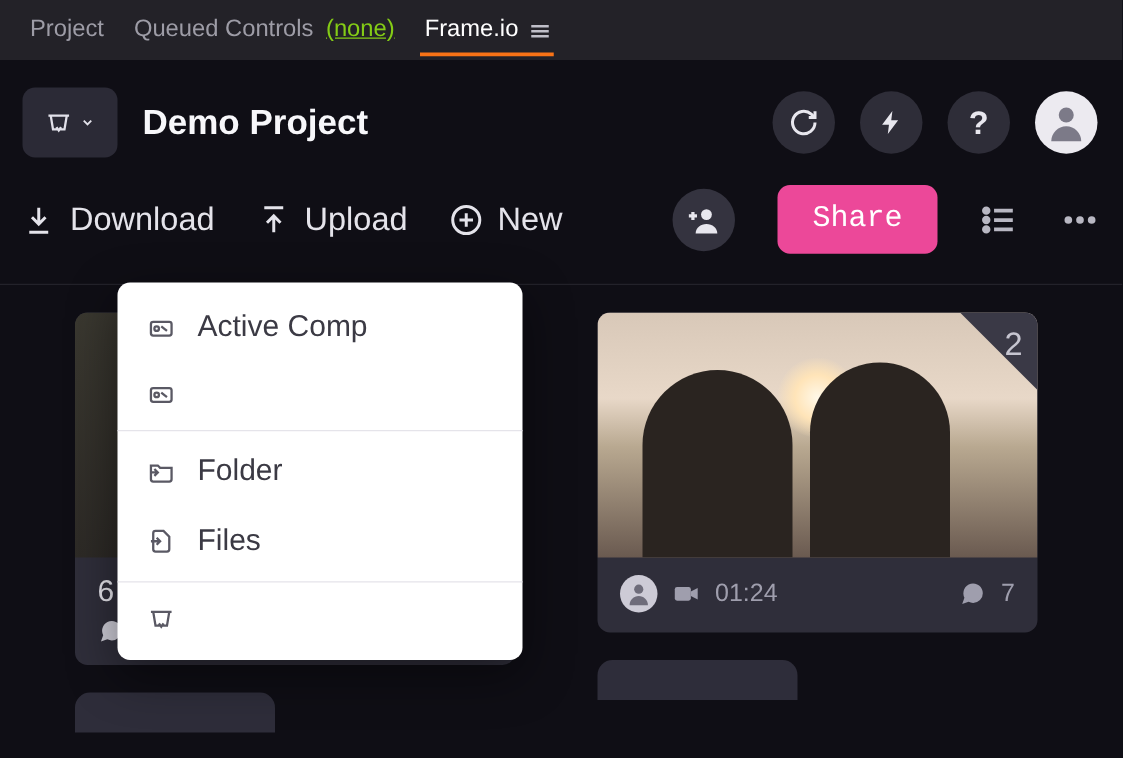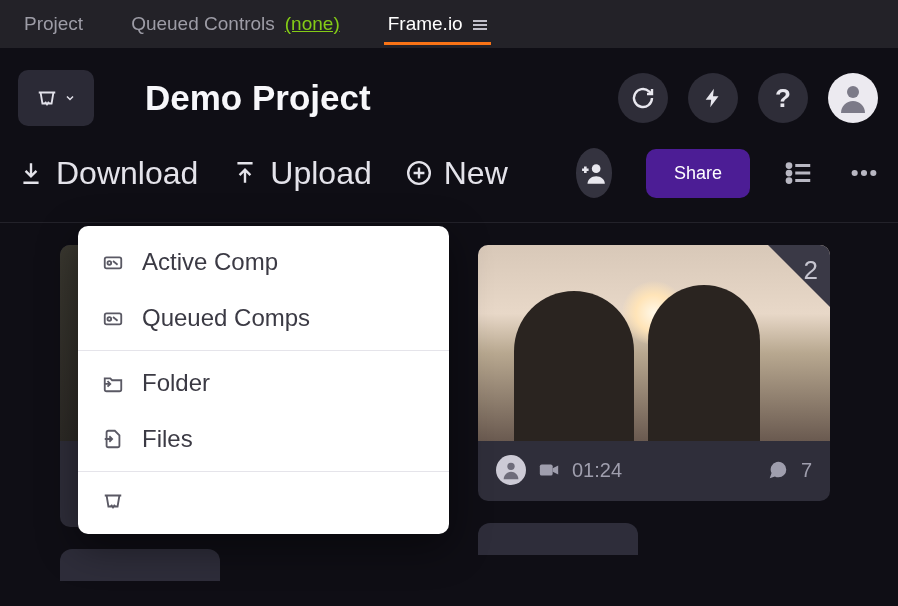--- a/index.html
+++ b/index.html
@@ -13,21 +13,21 @@
     position: relative;
   }
 
   
   .tabbar {
     height: 48px;
     background: #232228;
     display: flex;
     align-items: center;
     padding: 0 20px;
-    gap: 40px;
+    gap: 16px;
   }
   .tab {
     font-size: 19px;
     color: #9d9ca6;
     padding: 10px 4px;
     display: flex;
     align-items: center;
     gap: 10px;
     cursor: pointer;
   }
@@ -58,25 +58,24 @@
     height: 56px;
     background: #2b2a36;
     border-radius: 10px;
     display: flex;
     align-items: center;
     justify-content: center;
     gap: 6px;
     cursor: pointer;
   }
   .project-title {
-    font-size: 35px;
+    font-size: 28px;
     font-weight: 600;
     color: #f7f7fa;
     flex: 1;
-    margin-left: 31px;
   }
   .circle-btn {
     width: 50px; height: 50px;
     border-radius: 50%;
     background: #2e2d38;
     display: flex; align-items: center; justify-content: center;
     font-size: 22px; color: #e8e7ee;
     cursor: pointer;
   }
   .avatar-btn {
@@ -91,40 +90,41 @@
     display: flex;
     align-items: center;
     padding: 0 18px 24px 18px;
     gap: 34px;
     border-bottom: 1px solid #23222a;
   }
   .tool-item {
     display: flex;
     align-items: center;
     gap: 12px;
-    font-size: 32px;
+    font-size: 26px;
     color: #e4e3ea;
     cursor: pointer;
   }
   .toolbar-spacer { flex: 1; }
   .adduser-btn {
     width: 50px; height: 50px; border-radius: 50%;
     background: #34333f;
     display:flex; align-items:center; justify-content:center;
     cursor:pointer;
     color:#e8e7ee;
   }
   .share-btn {
-    background: #4c1d95;
+    background: #ec4899;
     color: #fff;
-    font-size: 18px;
+    font-size: 24px;
     font-weight: 500;
     padding: 14px 28px;
     border-radius: 10px;
     cursor: pointer;
+    font-family: Liberation Mono, monospace;
   }
   .list-icon, .more-icon {
     color: #b8b7c2;
     cursor: pointer;
   }
 
   
   .content {
     position: relative;
     padding: 22px 60px;
@@ -192,22 +192,22 @@
     width: 160px; height: 32px;
     background: #2e2d3a;
     border-radius: 12px 12px 0 0;
     margin-top: 22px;
   }
 
   
   .dropdown {
     position: absolute;
     top: 226px;
-    left: 78px;
-    width: 371px;
+    left: 94px;
+    width: 324px;
     background: #fff;
     border-radius: 10px;
     box-shadow: 0 12px 40px rgba(0,0,0,0.45);
     padding: 8px 0;
     color: #2c2b33;
     z-index: 50;
   }
   .dd-item {
     display:flex; align-items:center; gap:18px;
     padding: 14px 24px;
@@ -389,21 +389,20 @@
     <span>Active Comp</span>
   </div>
   <div class="dd-item">
     <span class="dd-icon">
       <svg width="22" height="22" viewBox="0 0 24 24" fill="none" stroke="currentColor" stroke-width="2">
           <rect x="3" y="7" width="18" height="12" rx="2"></rect>
           <circle cx="8" cy="13" r="2"></circle>
           <path d="M12 11l5 4"></path>
         </svg>
     </span>
-    <span>Queued Comps</span>
   </div>
   <div class="dd-divider"></div>
   <div class="dd-item">
     <span class="dd-icon">
       <svg width="22" height="22" viewBox="0 0 24 24" fill="none" stroke="currentColor" stroke-width="2">
           <path d="M3 7h6l2 2h10v10a2 2 0 0 1-2 2H5a2 2 0 0 1-2-2V7z"></path>
           <path d="M3 13h6M6 10l3 3-3 3"></path>
         </svg>
     </span>
     <span>Folder</span>

